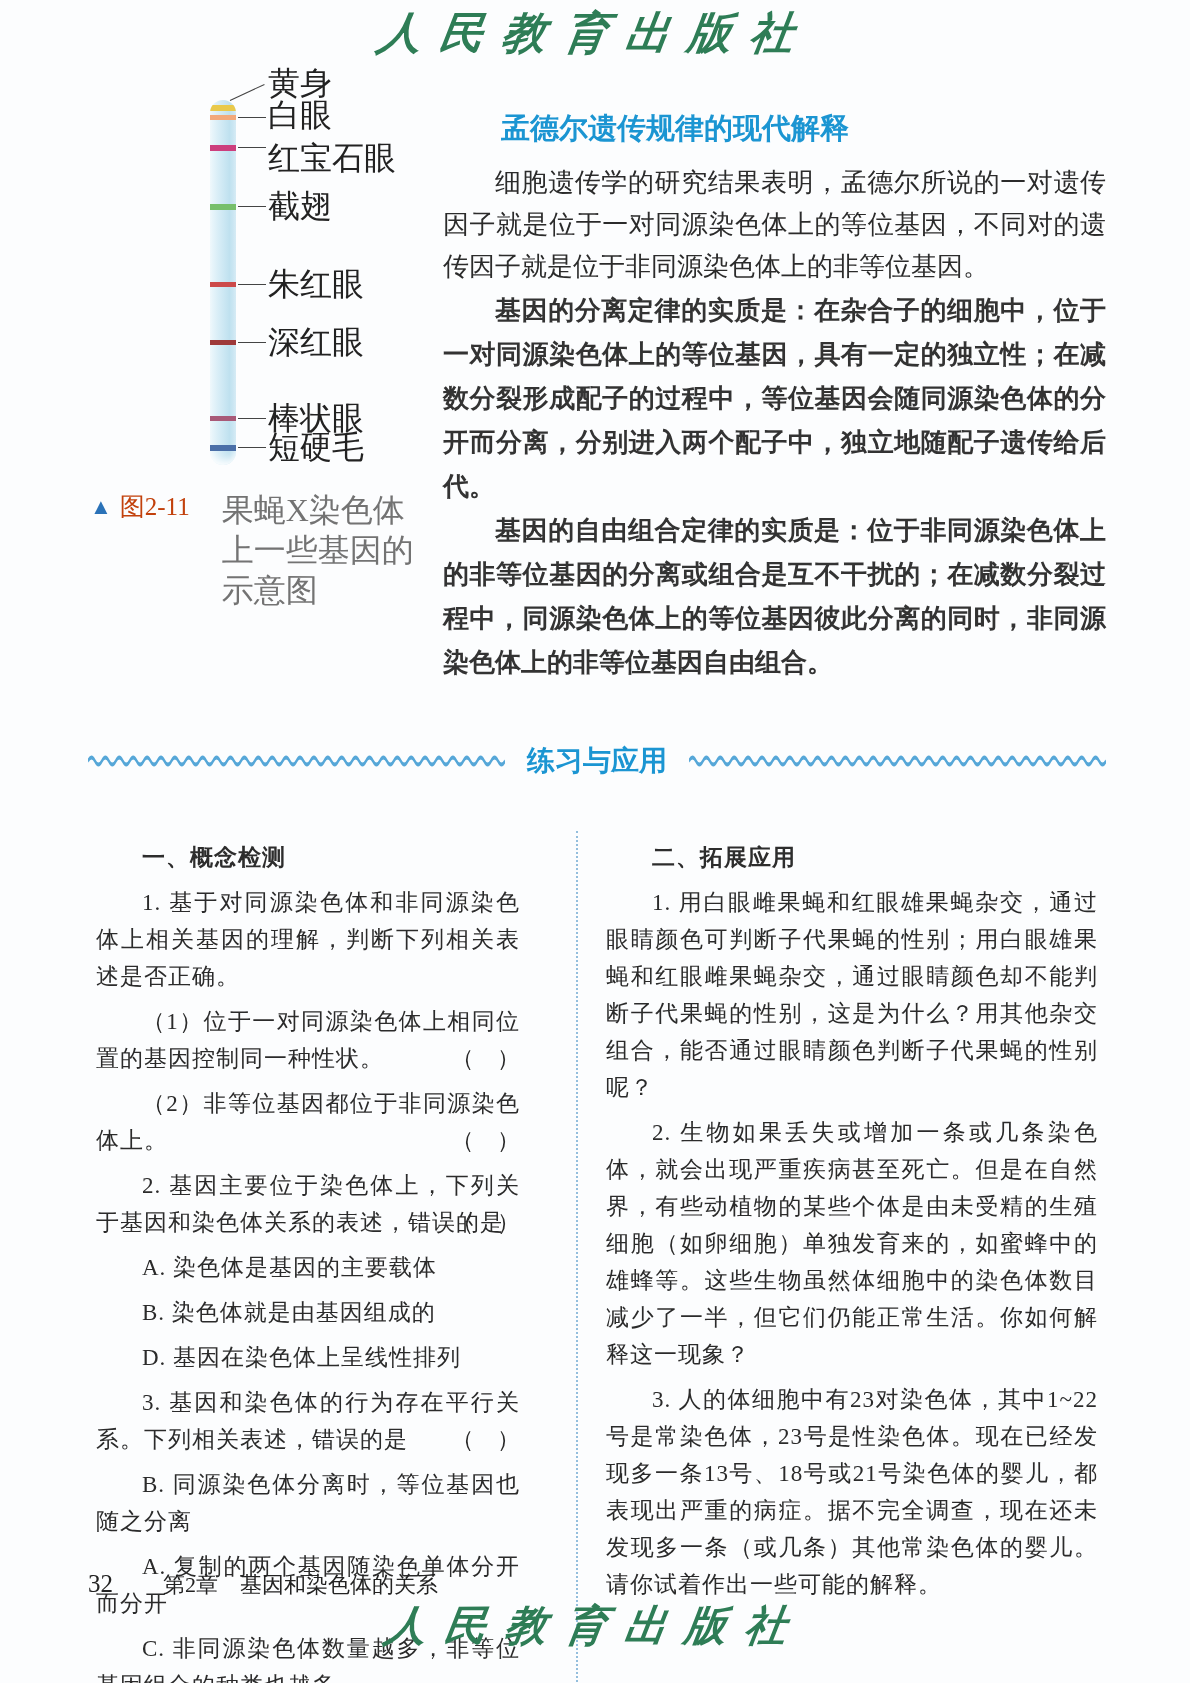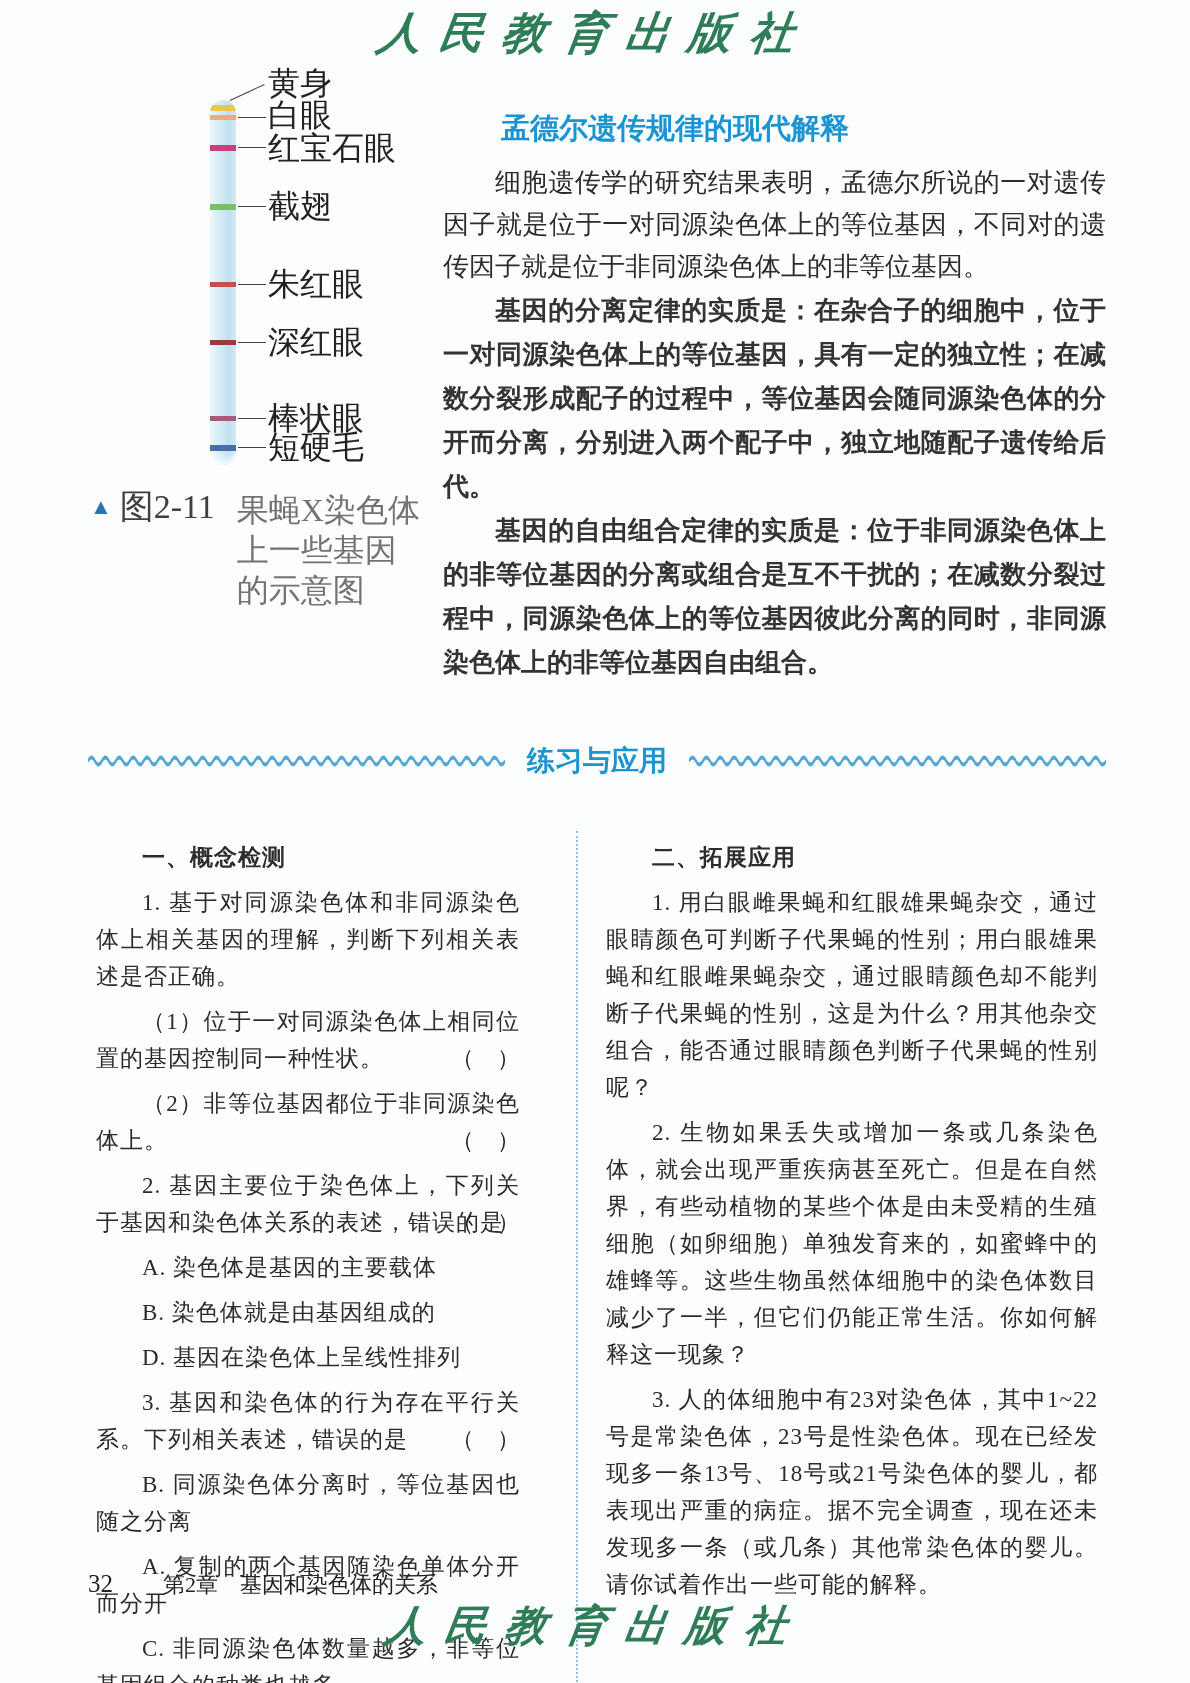--- a/index.html
+++ b/index.html
@@ -38,21 +38,21 @@
   .connector{position:absolute;height:0;border-top:1.6px solid #444;}
   .diag{transform:rotate(-25deg);transform-origin:left center;}
   .chrom-label{
     position:absolute;left:188px;
     font-size:32px;line-height:30px;color:#222;
     white-space:nowrap;
     font-family:"Liberation Serif","DejaVu Serif",serif;
   }
   .fig-caption{position:absolute;left:10px;top:430px;width:330px;display:flex;}
   .fig-caption .marker{color:#2a72b8;font-size:22px;line-height:34px;margin-right:8px;}
-  .fig-caption .fig-no{color:#404040;font-size:34px;line-height:34px;margin-right:22px;white-space:nowrap;}
+  .fig-caption .fig-no{color:#c2410c;font-size:25px;line-height:34px;margin-right:32px;white-space:nowrap;}
   .fig-caption .cap-text{font-size:32px;line-height:40px;width:232px;color:#737373;}
   
   .main-col{position:absolute;left:443px;top:78px;width:663px;}
   .main-col p{
     margin:0;font-size:26px;line-height:42px;
     text-align:justify;text-justify:inter-ideograph;
   }
   .main-col p.indent{text-indent:2em;}
   .main-col p.bold-law{
     font-family:"Liberation Sans","DejaVu Sans",sans-serif;
@@ -122,21 +122,21 @@
     <div class="connector" style="left:158px;top:57px;width:28px;"></div>
     <div class="connector" style="left:158px;top:87px;width:28px;"></div>
     <div class="connector" style="left:158px;top:146px;width:28px;"></div>
     <div class="connector" style="left:158px;top:224px;width:28px;"></div>
     <div class="connector" style="left:158px;top:282px;width:28px;"></div>
     <div class="connector" style="left:158px;top:358px;width:28px;"></div>
     <div class="connector" style="left:158px;top:387px;width:28px;"></div>
 
     <div class="chrom-label" style="top:8px;">黄身</div>
     <div class="chrom-label" style="top:40px;">白眼</div>
-    <div class="chrom-label" style="top:73px;">红宝石眼</div>
+    <div class="chrom-label" style="top:83px;">红宝石眼</div>
     <div class="chrom-label" style="top:131px;">截翅</div>
     <div class="chrom-label" style="top:209px;">朱红眼</div>
     <div class="chrom-label" style="top:267px;">深红眼</div>
     <div class="chrom-label" style="top:343px;">棒状眼</div>
     <div class="chrom-label" style="top:372px;">短硬毛</div>
 
     <div class="fig-caption">
       <span class="marker">▲</span>
       <span class="fig-no">图2-11</span>
       <span class="cap-text">果蝇X染色体上一些基因的示意图</span>

